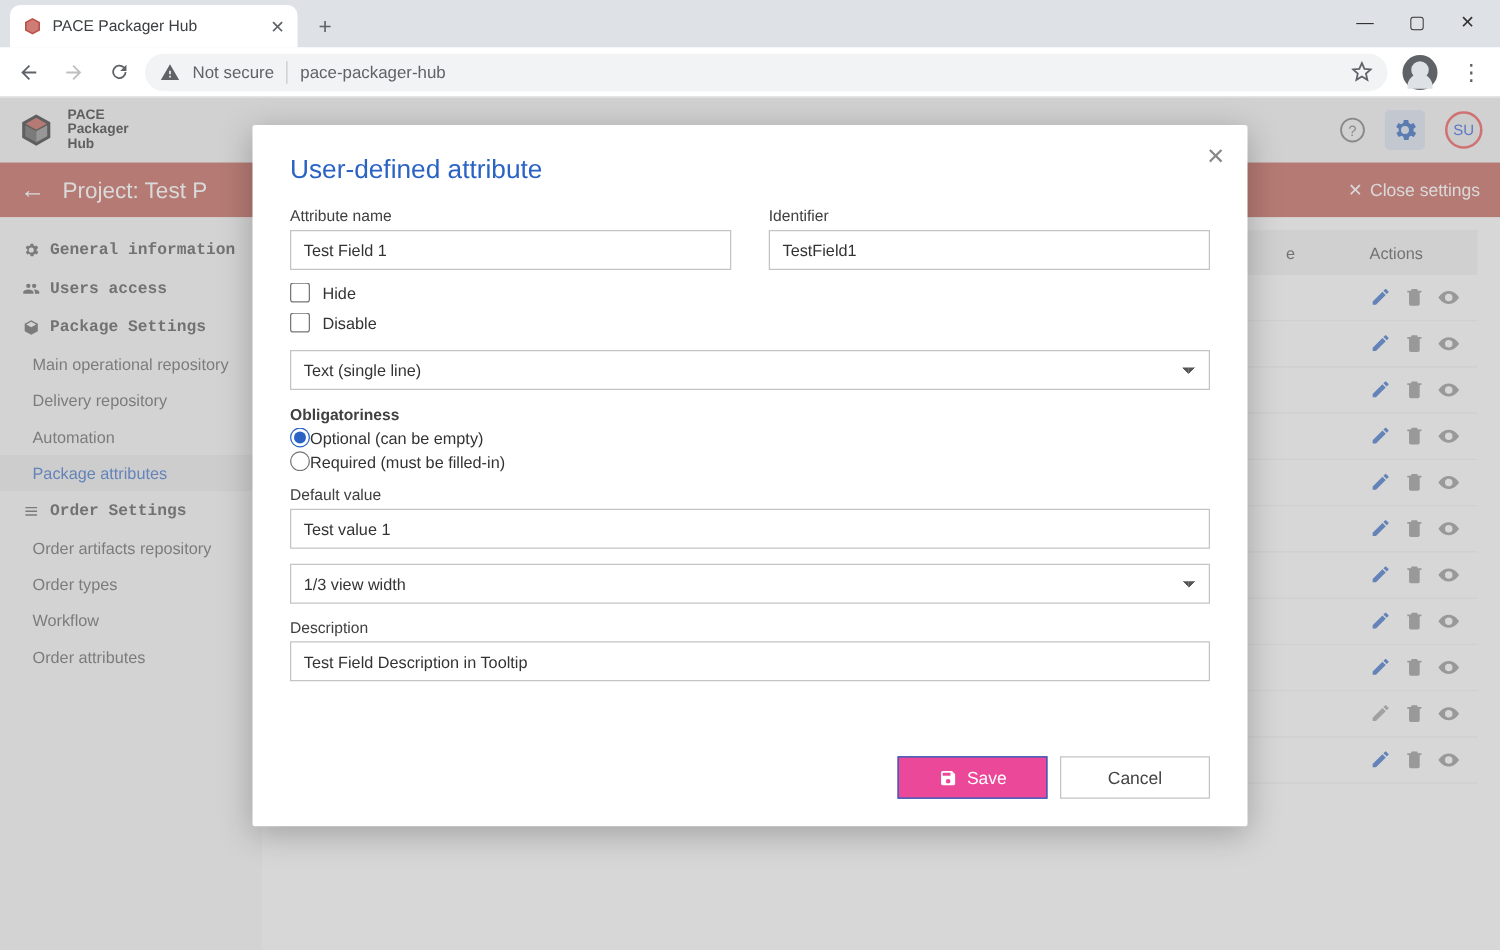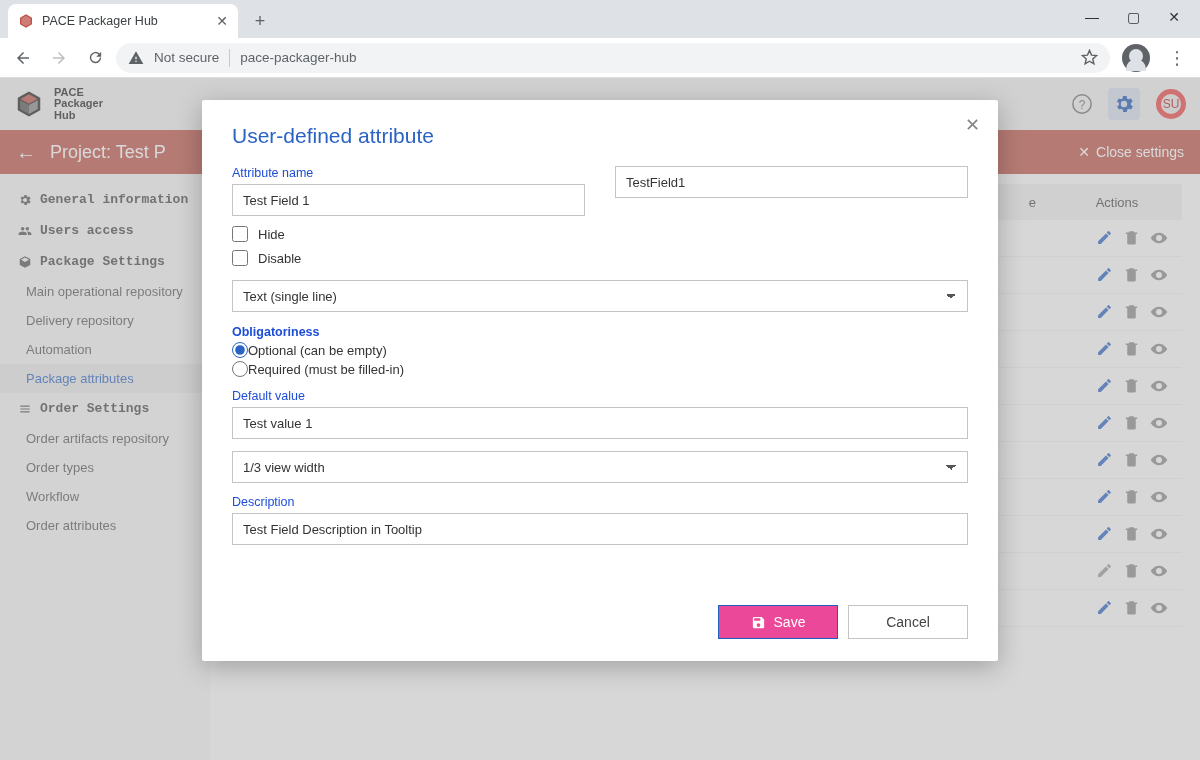--- a/index.html
+++ b/index.html
@@ -25,21 +25,21 @@
   .avatar-circle::before{content:""; position:absolute; left:4px; top:15px; width:20px; height:12px; border-radius:10px 10px 0 0; background:#dee1e6;}
   .kebab { width: 30px; height: 30px; display: flex; align-items: center; justify-content: center; color: #5f6368; font-size: 18px; }
 
   
   .app-header { height: 52px; background: #f0f0f0; display: flex; align-items: center; padding: 0 14px; gap: 10px; }
   .logo-cube { width: 30px; height: 30px; display:flex; align-items:center; justify-content:center; }
   .logo-text { font-size: 11px; font-weight: 600; color: #222; line-height: 1.05; }
   .app-header .spacer { flex: 1; }
   .hdr-icon { width: 32px; height: 32px; border-radius: 4px; display: flex; align-items: center; justify-content: center; color: #6e6e6e; }
   .hdr-icon.active { background: #d6dfef; color: #1857b6; }
-  .user-badge { background: #e8e8e8; border: 5px solid #ef4444; border-radius: 50%; width: 30px; height: 30px; display: flex; align-items: center; justify-content: center; font-size: 12px; color: #b91c1c; margin-left: 6px; }
+  .user-badge { background: #e8e8e8; border: 2px solid #ef4444; border-radius: 50%; width: 30px; height: 30px; display: flex; align-items: center; justify-content: center; font-size: 12px; color: #1d4ed8; margin-left: 6px; }
 
   
   .project-banner { height: 44px; background: #be5248; color: #fff; display: flex; align-items: center; padding: 0 16px; gap: 14px; font-size: 18px; }
   .project-banner .back { font-size: 20px; }
   .project-banner .close-settings { margin-left: auto; font-size: 14px; display:flex; align-items:center; gap:6px;}
 
   
   .main-area { display: flex; height: calc(760px - 38px - 40px - 52px - 44px); background: #fff; }
   .sidebar { width: 210px; background: #f5f5f5; padding: 10px 0; }
   .side-section { padding: 8px 18px; font-size: 13px; font-weight: 600; color: #444; cursor: pointer; display:flex; align-items:center; gap:8px;font-family:Liberation Mono, monospace; }
@@ -54,21 +54,21 @@
   .row-actions .edit { color: #2a63c4; }
   .row-actions.muted .edit { color: #9a9a9a; }
 
   
   .overlay { position: absolute; left: 0; top: 78px; right: 0; bottom: 0; background: rgba(170,170,170,0.45); display: flex; align-items: flex-start; justify-content: center; }
   .modal { width: 796px; background: #fff; margin-top: 22px; box-shadow: 0 6px 26px rgba(0,0,0,0.25); border-radius: 2px; padding: 24px 30px 22px 30px; position: relative; }
   .modal-title { color: #2a63c4; font-size: 21px; font-weight: 400; margin-bottom: 18px; }
   .modal-close { position: absolute; top: 14px; right: 18px; color: #888; font-size: 18px; cursor: pointer; }
   .form-row { display: flex; gap: 30px; margin-bottom: 10px; }
   .form-group { flex: 1; display: flex; flex-direction: column; }
-  .form-label { font-size: 12.5px; color: #1d4ed8; margin-bottom: 4px; }
+  .form-label { font-size: 12.5px; color: #404040; margin-bottom: 4px; }
   .text-input, .select-input { height: 32px; border: 1px solid #c4c4c4; padding: 0 10px; font-size: 13px; color: #333; background: #fff; }
   .select-input { appearance: none; background-image: linear-gradient(45deg, transparent 50%, #555 50%), linear-gradient(135deg, #555 50%, transparent 50%); background-position: calc(100% - 16px) 13px, calc(100% - 11px) 13px; background-size: 5px 5px, 5px 5px; background-repeat: no-repeat; }
   .checkbox-row { display: flex; align-items: center; gap: 10px; margin: 8px 0; }
   .checkbox-row input { width: 16px; height: 16px; }
   .radio-row { display: flex; align-items: center; gap: 0; margin: 3px 0; }
   .radio-row input { width: 16px; height: 16px; accent-color: #2a63c4; }
   .section-gap { margin-top: 12px; }
   .modal-footer { display: flex; justify-content: flex-end; gap: 10px; margin-top: 60px; }
   .btn { height: 34px; min-width: 120px; display: flex; align-items: center; justify-content: center; gap: 8px; font-size: 14px; cursor: pointer; border: 1px solid #c4c4c4; background: #fff; color: #444; }
   .btn.primary { background: #ec4899; border-color: #1e5fbf; color: #fff; }
@@ -452,20 +452,21 @@
   <div class="modal">
     <div class="modal-close">✕</div>
     <div class="modal-title">User-defined attribute</div>
 
     <div class="form-row">
       <div class="form-group">
         <label class="form-label">Attribute name</label>
         <input class="text-input" value="Test Field 1" style="">
       </div>
       <div class="form-group">
+        <label class="form-label">Identifier</label>
         <input class="text-input" value="TestField1" style="">
       </div>
     </div>
 
     <div class="checkbox-row">
       <input type="checkbox" style="">
       <span>Hide</span>
     </div>
     <div class="checkbox-row" style="margin-bottom:14px;">
       <input type="checkbox" style="">

